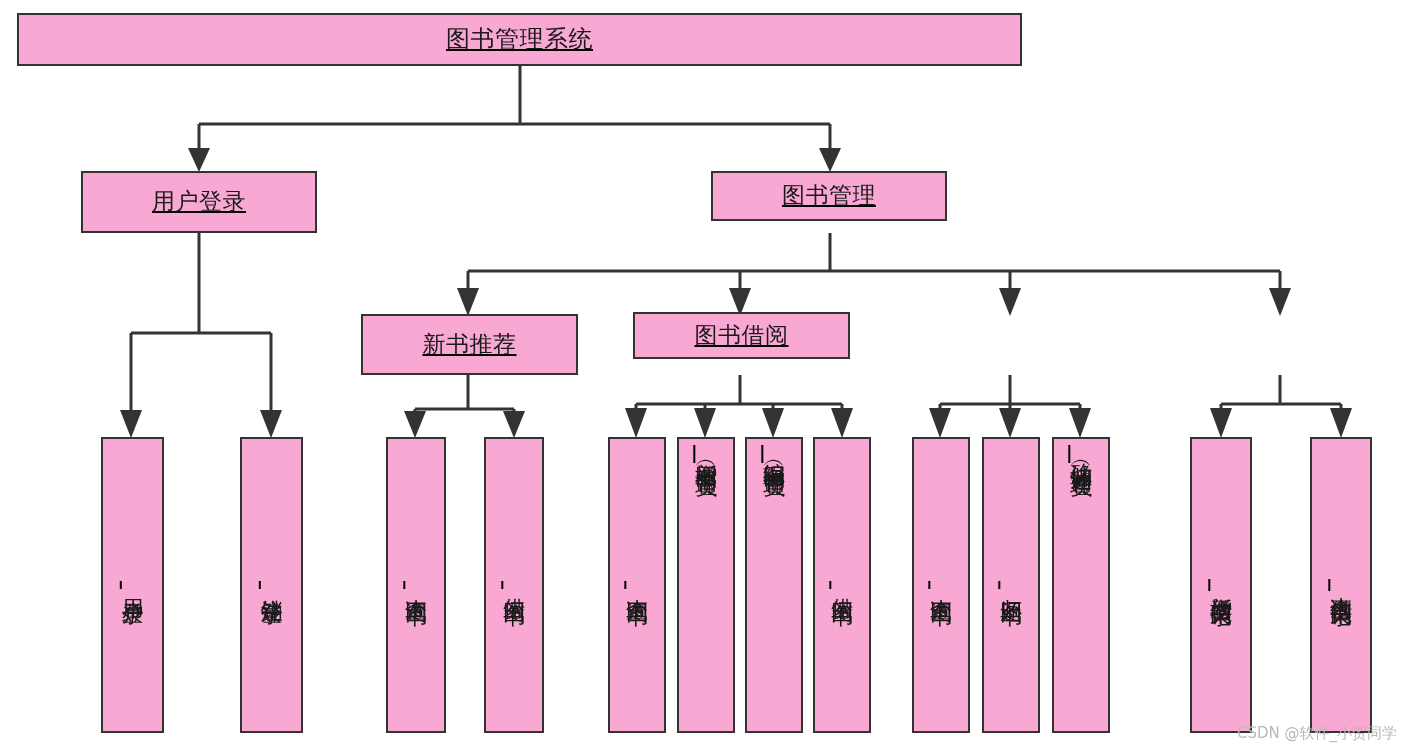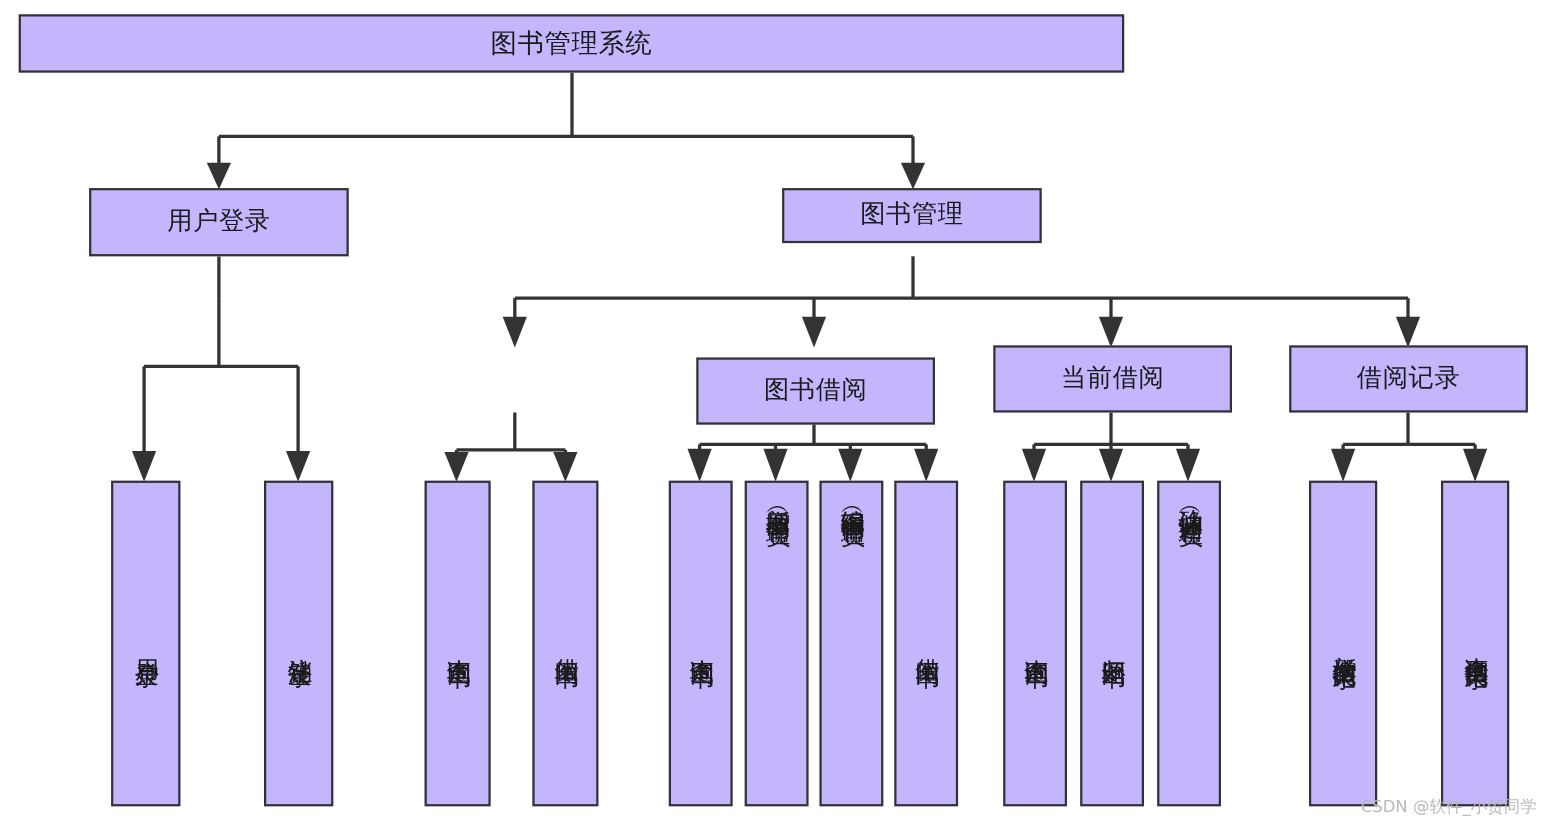--- a/index.html
+++ b/index.html
@@ -21,26 +21,27 @@
     position: absolute;
     left: 0;
     top: 0;
     width: 1405px;
     height: 747px;
     pointer-events: none;
   }
   .node {
     position: absolute;
     box-sizing: border-box;
-    background: #c4b5fd;
+    background: #f9a8d4;
     border: 2px solid #333333;
     display: flex;
     align-items: center;
     justify-content: center;
     z-index: 2;
+    text-decoration: underline;
   }
   .node .label {
     color: #1a1a1a;
     letter-spacing: 0.5px;
     white-space: pre;
   }
   .node.horiz .label {
     font-size: 23px;
     line-height: 1.1;
   }
@@ -162,28 +163,25 @@
     <span class="label">图书管理系统</span>
   </div>
 
   <div class="node horiz" style="left:81px; top:171px; width:236px; height:62px;">
     <span class="label">用户登录</span>
   </div>
   <div class="node horiz" style="left:711px; top:171px; width:236px; height:50px;">
     <span class="label">图书管理</span>
   </div>
 
-  <div class="node horiz" style="left:633px; top:325px; width:217px; height:61px;">
+  <div class="node horiz" style="left:361px; top:314px; width:217px; height:61px;">
+    <span class="label">新书推荐</span>
+  </div>
+  <div class="node horiz" style="left:633px; top:312px; width:217px; height:47px;">
     <span class="label">图书借阅</span>
-  </div>
-  <div class="node horiz" style="left:903px; top:314px; width:217px; height:61px;">
-    <span class="label">当前借阅</span>
-  </div>
-  <div class="node horiz" style="left:1172px; top:314px; width:217px; height:61px;">
-    <span class="label">借阅记录</span>
   </div>
 
   <div class="node vert mid" style="left:101px; top:437px; width:63px; height:296px;">
     <span class="label">用户登录</span>
   </div>
   <div class="node vert mid" style="left:240px; top:437px; width:63px; height:296px;">
     <span class="label">注销登录</span>
   </div>
 
   <div class="node vert mid" style="left:386px; top:437px; width:60px; height:296px;">

